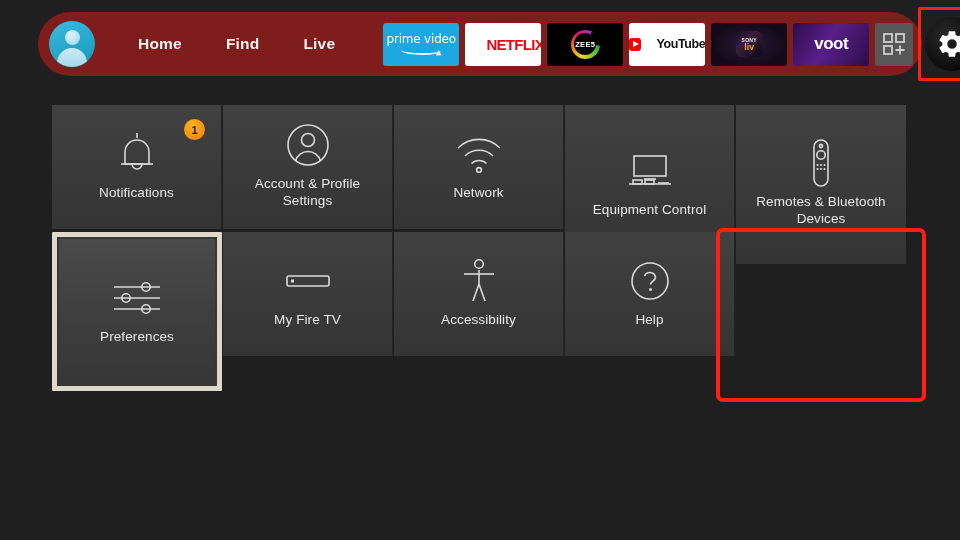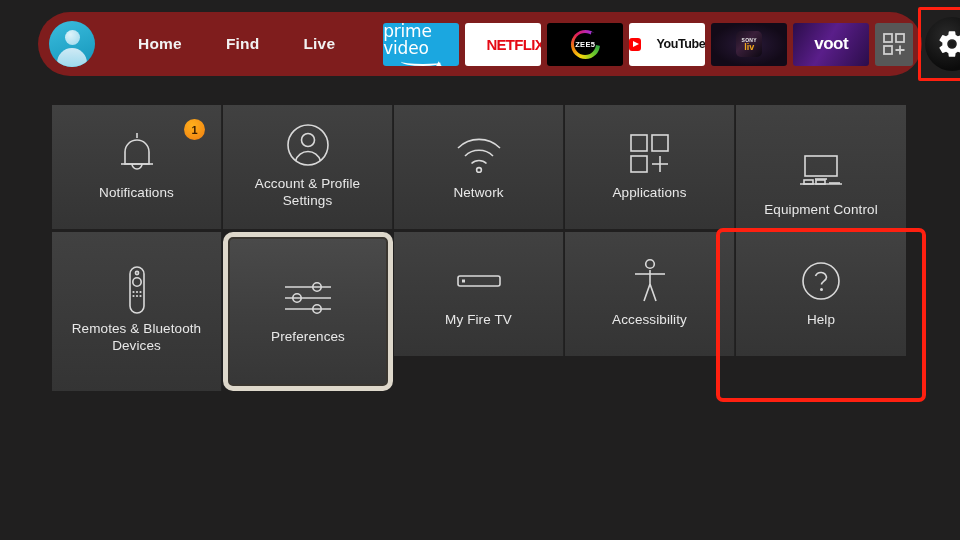--- a/index.html
+++ b/index.html
@@ -72,21 +72,21 @@
     display: flex;
     align-items: center;
     justify-content: center;
     overflow: hidden;
     position: relative;
     flex: 0 0 auto;
   }
   
   .app-prime { background:#1ba7e0; flex-direction: column; }
   .app-prime .pv-text {
-    color:#fff; font-size:17px; letter-spacing:-.2px;
+    color:#fff; font-size:12px; letter-spacing:-.2px;
     font-family:"DejaVu Sans", sans-serif; line-height:1;
   }
   .app-prime .pv-swoosh {
     width:40px; height:9px; margin-top:1px;
     border-bottom:2px solid #fff;
     border-radius:0 0 45% 55%;
     position:relative;
   }
   .app-prime .pv-swoosh:after{
     content:""; position:absolute; right:-1px; bottom:-4px;
@@ -235,21 +235,21 @@
     font-weight: bold;
     display: flex;
     align-items: center;
     justify-content: center;
   }
 
   
   .tile.focused {
     background: linear-gradient(180deg, #4a4a4a 0%, #3f3f3f 50%, #363636 100%);
     border: 5px solid #ded8cb;
-    border-radius: 10px;
+    border-radius: 1px;
     border-right: 5px solid #ded8cb;
     box-shadow: 0 0 0 2px #3a3630 inset;
     z-index: 2;
   }
   #focus-ring {
     position: absolute;
     left: 716px; top: 228px;
     width: 210px; height: 174px;
     border: 4px solid #ff2010;
     border-radius: 7px;
@@ -364,32 +364,20 @@
           <path class="ic" d="M3 13 a30 30 0 0 1 42 0"></path>
           <path class="ic" d="M10 21 a20 20 0 0 1 28 0"></path>
           <path class="ic" d="M16.5 28.5 a11 11 0 0 1 15 0"></path>
           <circle class="ic" cx="24" cy="35" r="2.4"></circle>
         </svg>
       </div>
       <div class="tile-label">Network</div>
     </div>
 
 
-    <div class="tile">
-      <div class="tile-icon">
-        <svg width="44" height="44" viewBox="0 0 44 44">
-          <rect class="ic" x="3" y="3" width="16" height="16"></rect>
-          <rect class="ic" x="24" y="3" width="16" height="16"></rect>
-          <rect class="ic" x="3" y="24" width="16" height="16"></rect>
-          <line class="ic" x1="32" y1="24" x2="32" y2="40"></line>
-          <line class="ic" x1="24" y1="32" x2="40" y2="32"></line>
-        </svg>
-      </div>
-      <div class="tile-label">Applications</div>
-    </div>
 
     <div class="tile row2">
       <div class="tile-icon">
         <svg width="48" height="36" viewBox="0 0 48 36">
           <rect class="ic" x="8" y="3" width="32" height="20"></rect>
           <line class="ic" x1="18" y1="26" x2="30" y2="26"></line>
           <line class="ic" x1="3" y1="31" x2="45" y2="31"></line>
           <rect class="ic" x="7" y="27" width="9" height="4" stroke-width="1.2"></rect>
           <rect class="ic" x="19" y="27" width="9" height="4" stroke-width="1.2"></rect>
           <line class="ic" x1="32" y1="30" x2="43" y2="30" stroke-width="1.2"></line>

